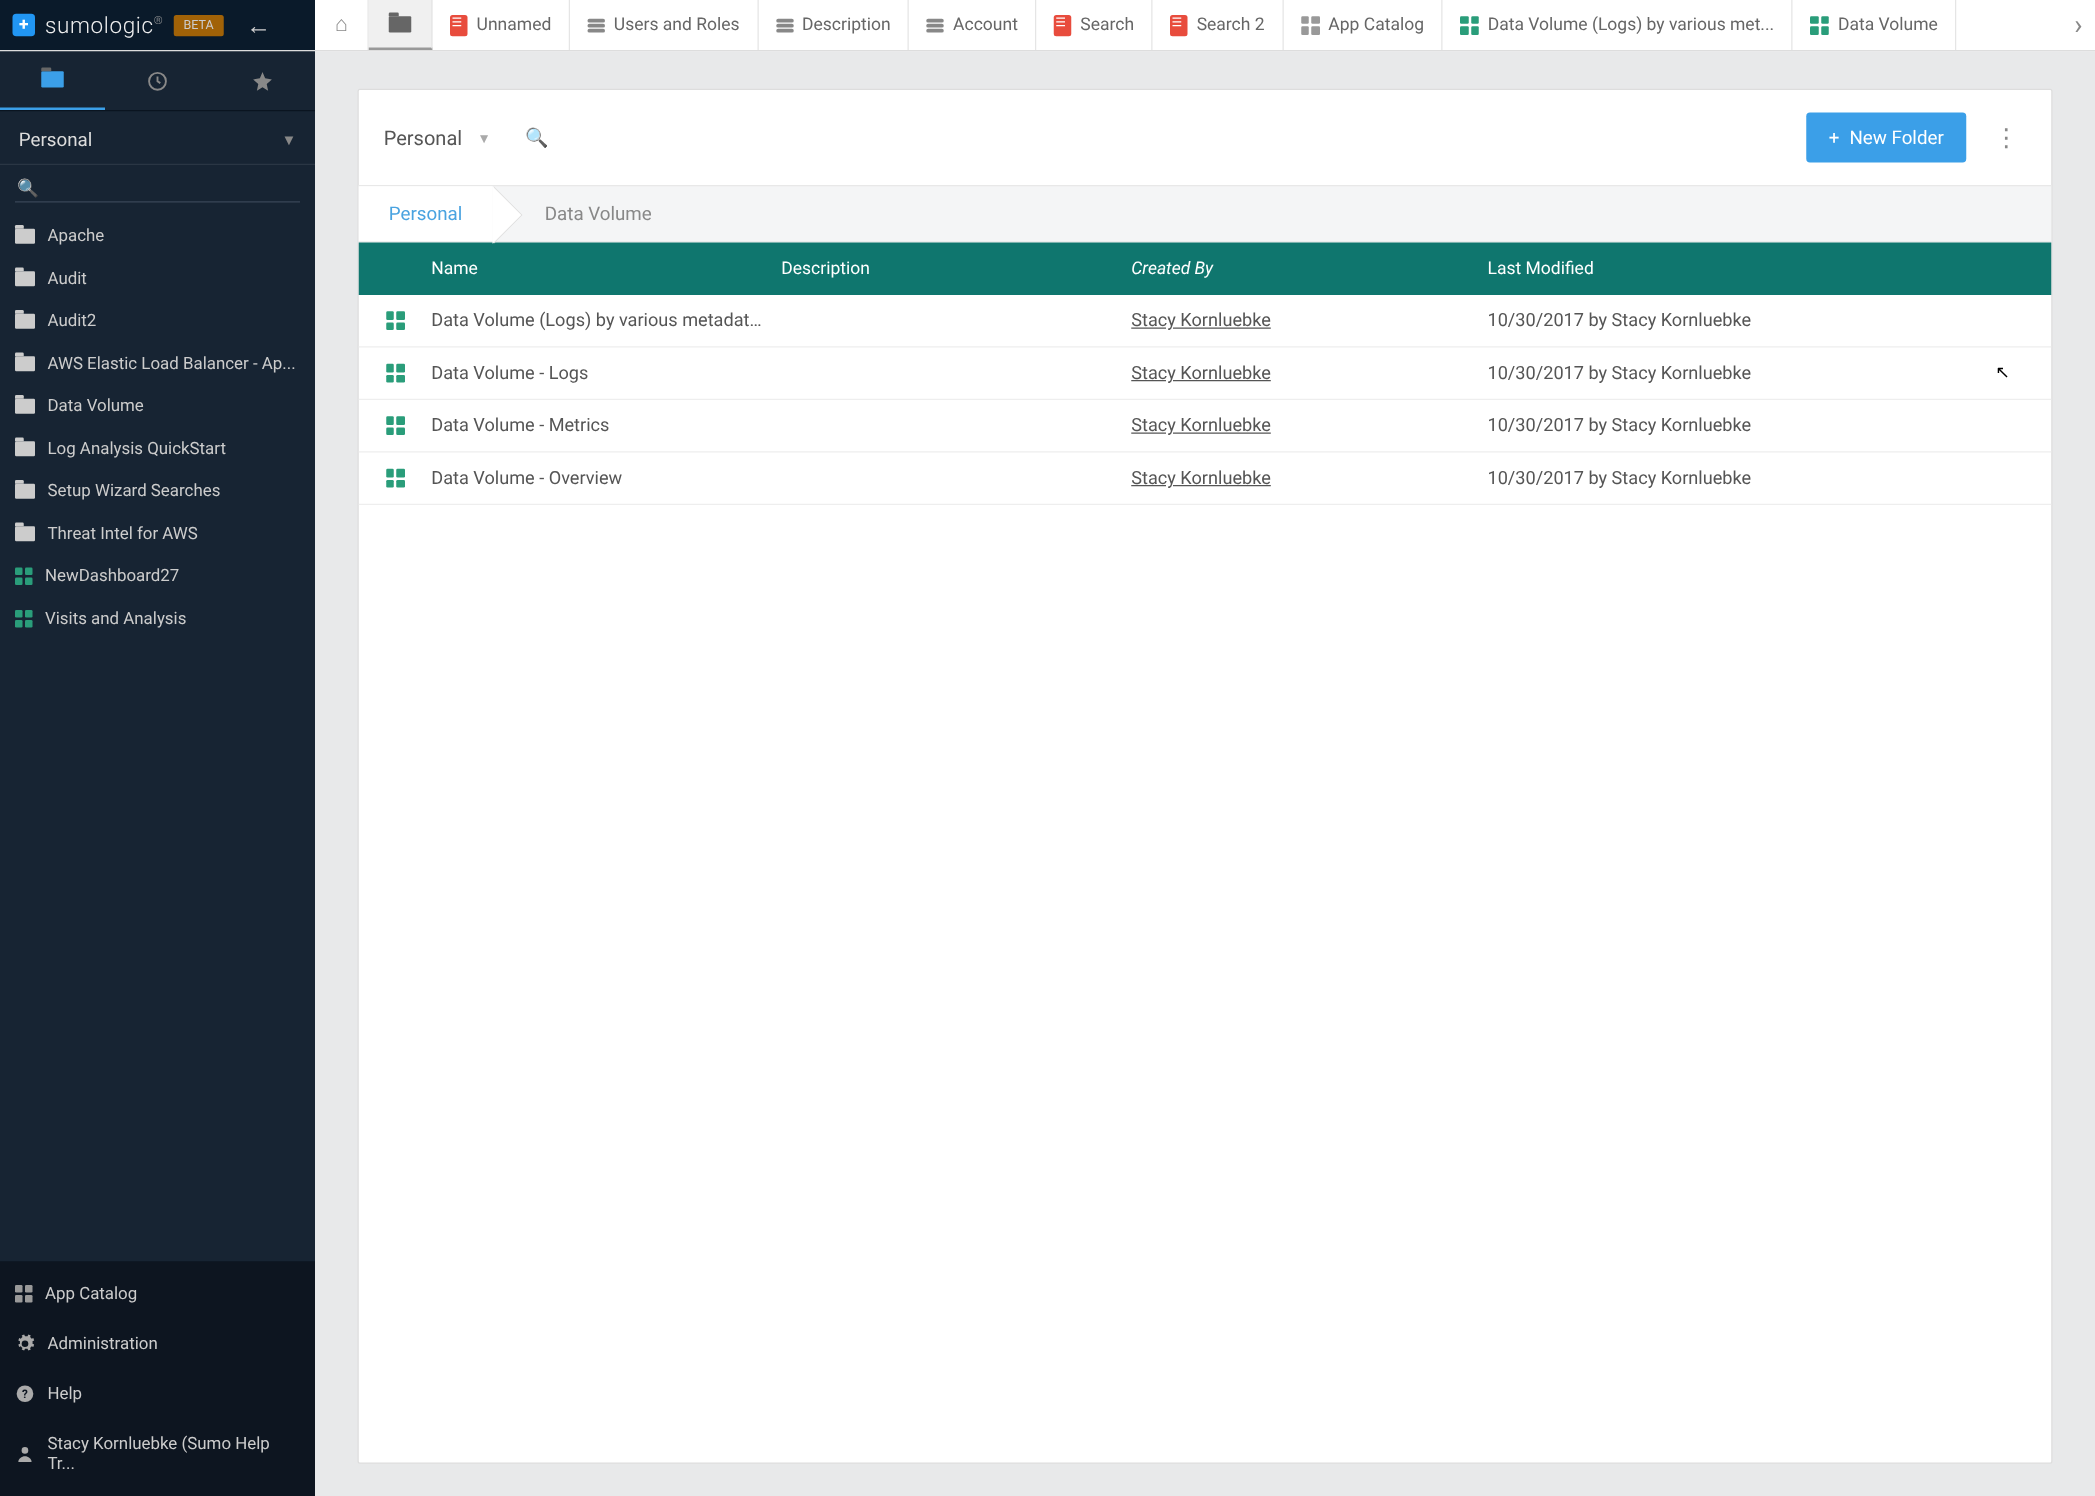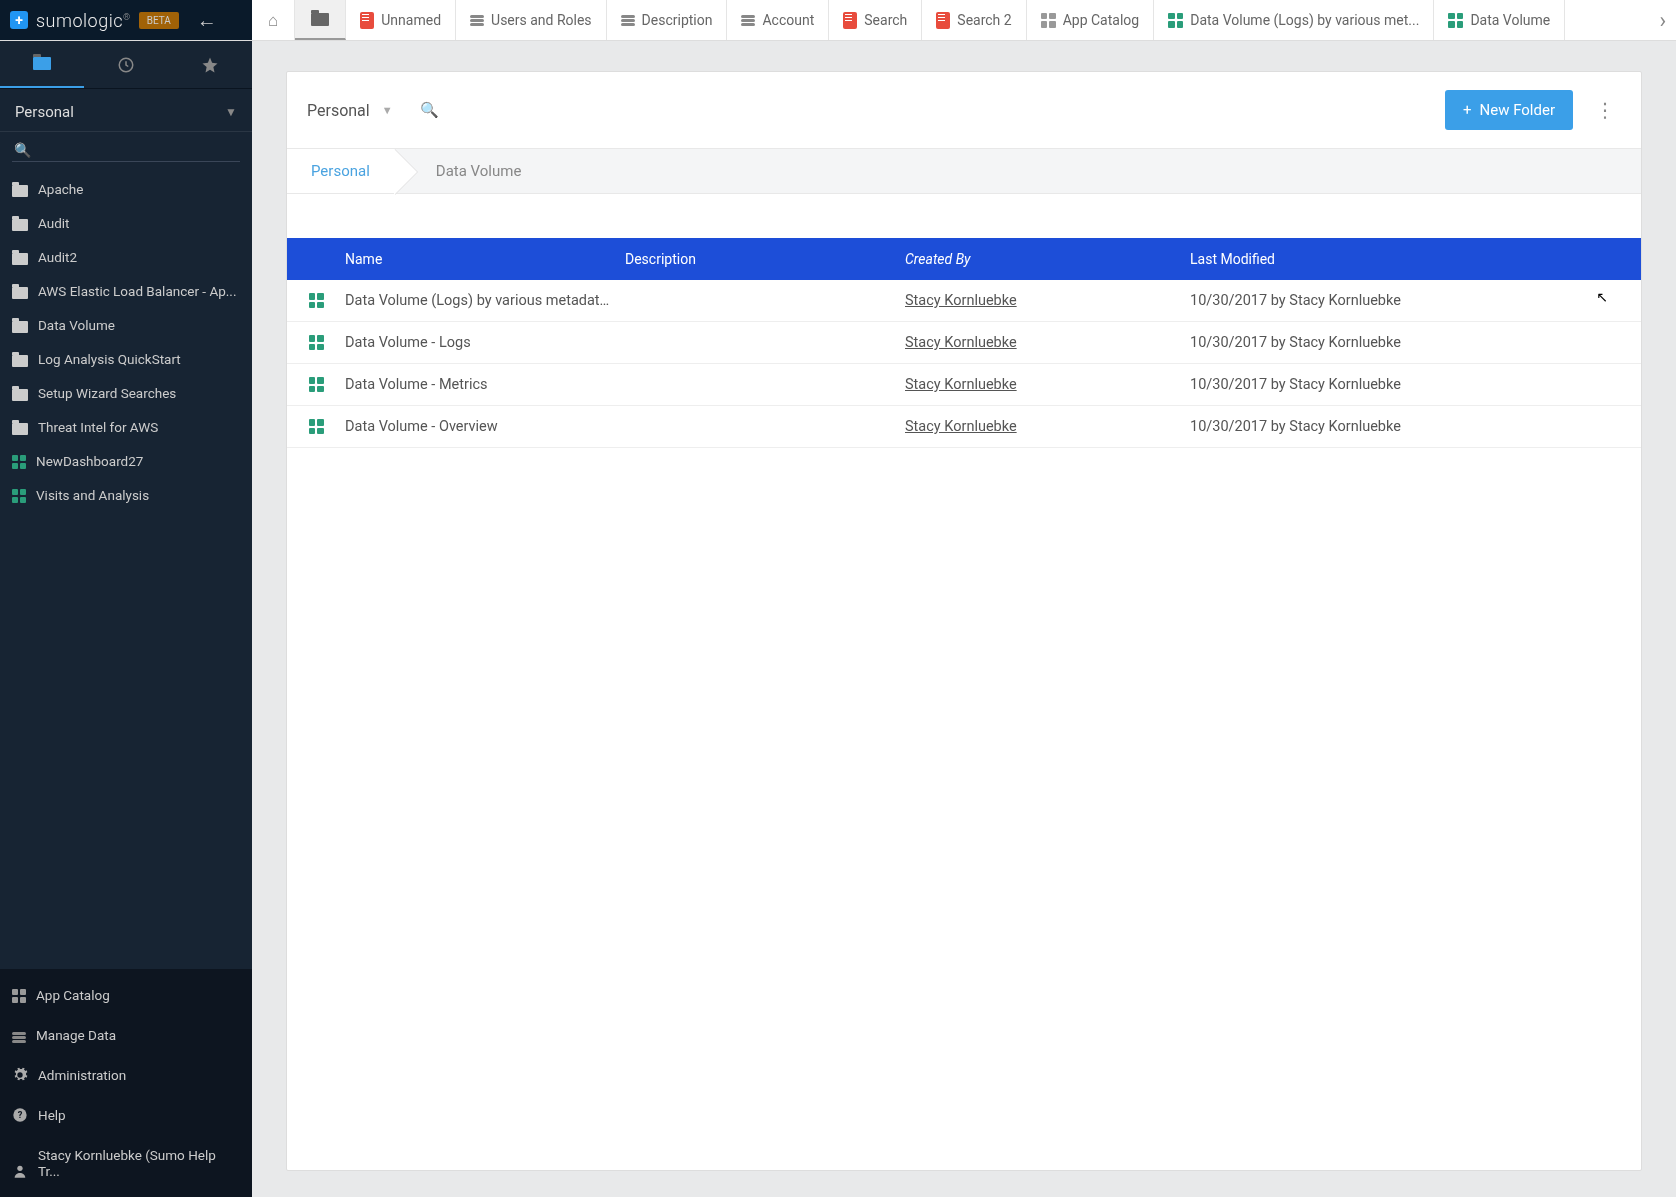--- a/index.html
+++ b/index.html
@@ -24,21 +24,21 @@
 .side-tabs { display: flex; height: 48px; border-bottom: 1px solid #0a1420; }
 .side-tab { flex: 1; display: flex; align-items: center; justify-content: center; cursor: pointer; color: #888; }
 .side-tab.active { color: #3b9fe8; border-bottom: 2px solid #3b9fe8; }
 .side-section-header { display: flex; align-items: center; justify-content: space-between; padding: 14px 15px 10px; font-size: 15px; color: #ddd; cursor: pointer; border-bottom: 1px solid #2a3644;}
 .side-section-header .chev { color: #888; font-size: 12px; }
 .side-search { padding: 6px 12px; }
 .side-search input { width: 100%; background: transparent; border: none; border-bottom: 1px solid #3a4658; color: #ddd; padding: 4px 2px 4px 22px; font-size: 13px; outline: none; }
 .side-search-wrap { position: relative; }
 .side-search-wrap .sicon { position: absolute; left: 2px; top: 4px; color: #888; font-size: 14px; }
 .side-list { flex: 1; overflow-y: auto; padding-top: 4px; }
-.side-item { display: flex; align-items: flex-end; gap: 10px; padding: 9px 12px; font-size: 13.5px; color: #ccc; cursor: pointer; }
+.side-item { display: flex; align-items: center; gap: 10px; padding: 9px 12px; font-size: 13.5px; color: #ccc; cursor: pointer; }
 .side-bottom { background: #0d1520; padding: 6px 0; }
 .side-bottom .side-item { padding: 12px 12px; }
 
 
 .main { position: absolute; top: 41px; left: 252px; right: 0; bottom: 0; padding: 30px 34px; }
 .panel { background: #fff; border: 1px solid #ddd; border-radius: 2px; min-height: 1100px; }
 .panel-header { display: flex; align-items: center; padding: 18px 20px; }
 .panel-header-left { display: flex; align-items: center; gap: 18px; }
 .folder-select { display: flex; align-items: center; gap: 12px; font-size: 16px; color: #555; cursor: pointer; }
 .folder-select .chev { color: #aaa; font-size: 11px; }
@@ -47,21 +47,21 @@
 .new-folder-btn { background: #3b9fe8; color: #fff; border: none; padding: 11px 18px; font-size: 15px; border-radius: 3px; cursor: pointer; display: flex; align-items: center; gap: 8px; }
 .kebab { color: #888; font-size: 20px; cursor: pointer; padding: 0 6px; }
 
 .breadcrumb { background: #f4f5f6; border-top: 1px solid #e8e8e8; border-bottom: 1px solid #e8e8e8; display: flex; align-items: stretch; height: 46px; }
 .crumb { display: flex; align-items: center; padding: 0 24px; font-size: 15px; position: relative; }
 .crumb.first { background: #fff; color: #4aa3e0; }
 .crumb.first::after { content: ""; position: absolute; right: -23px; top: 0; border-left: 23px solid #fff; border-top: 23px solid transparent; border-bottom: 23px solid transparent; z-index: 2; }
 .crumb.first::before { content: ""; position: absolute; right: -24px; top: 0; border-left: 23px solid #e0e0e0; border-top: 23px solid transparent; border-bottom: 23px solid transparent; z-index: 1; }
 .crumb.rest { color: #888; padding-left: 42px; }
 
-.table-head { background: #1d4ed8; color: #fff; display: flex; padding: 13px 0; font-size: 14px; margin-top: 44px; }
+.table-head { background: #0f766e; color: #fff; display: flex; padding: 13px 0; font-size: 14px; }
 .col-icon { width: 58px; }
 .col-name { width: 280px; padding-left: 0; }
 .col-desc { width: 280px; }
 .col-created { width: 285px; font-style: italic; }
 .col-modified { flex: 1; }
 
 .table-row { display: flex; align-items: center; padding: 12px 0; border-bottom: 1px solid #eee; font-size: 14.5px; color: #555; cursor: pointer; }
 .row-icon { width: 58px; display: flex; justify-content: center; }
 .row-name { width: 280px; overflow: hidden; text-overflow: ellipsis; white-space: nowrap; padding-right: 10px; }
 .row-desc { width: 280px; }
@@ -252,28 +252,20 @@
       <div class="side-item">
         <span class="i-dash gray" style="width:14px;height:14px">
           <span></span>
           <span></span>
           <span></span>
           <span></span>
         </span>
         <span>App Catalog</span>
       </div>
       <div class="side-item">
-        <span class="i-db">
-          <span></span>
-          <span></span>
-          <span></span>
-        </span>
-        <span>Manage Data</span>
-      </div>
-      <div class="side-item">
         <svg width="16" height="16" viewBox="0 0 24 24" fill="#aaa">
           <path d="M12 8a4 4 0 100 8 4 4 0 000-8zm9 4l2 1-1 3-2-1a8 8 0 01-2 2l1 2-3 1-1-2a8 8 0 01-3 0l-1 2-3-1 1-2a8 8 0 01-2-2l-2 1-1-3 2-1a8 8 0 010-3l-2-1 1-3 2 1a8 8 0 012-2l-1-2 3-1 1 2a8 8 0 013 0l1-2 3 1-1 2a8 8 0 012 2l2-1 1 3-2 1a8 8 0 010 3z"></path>
         </svg>
         <span>Administration</span>
       </div>
       <div class="side-item">
         <svg width="16" height="16" viewBox="0 0 24 24" fill="#aaa">
           <circle cx="12" cy="12" r="10"></circle>
           <text x="12" y="17" text-anchor="middle" fill="#0d1520" font-size="14" font-weight="bold">?</text>
         </svg>

